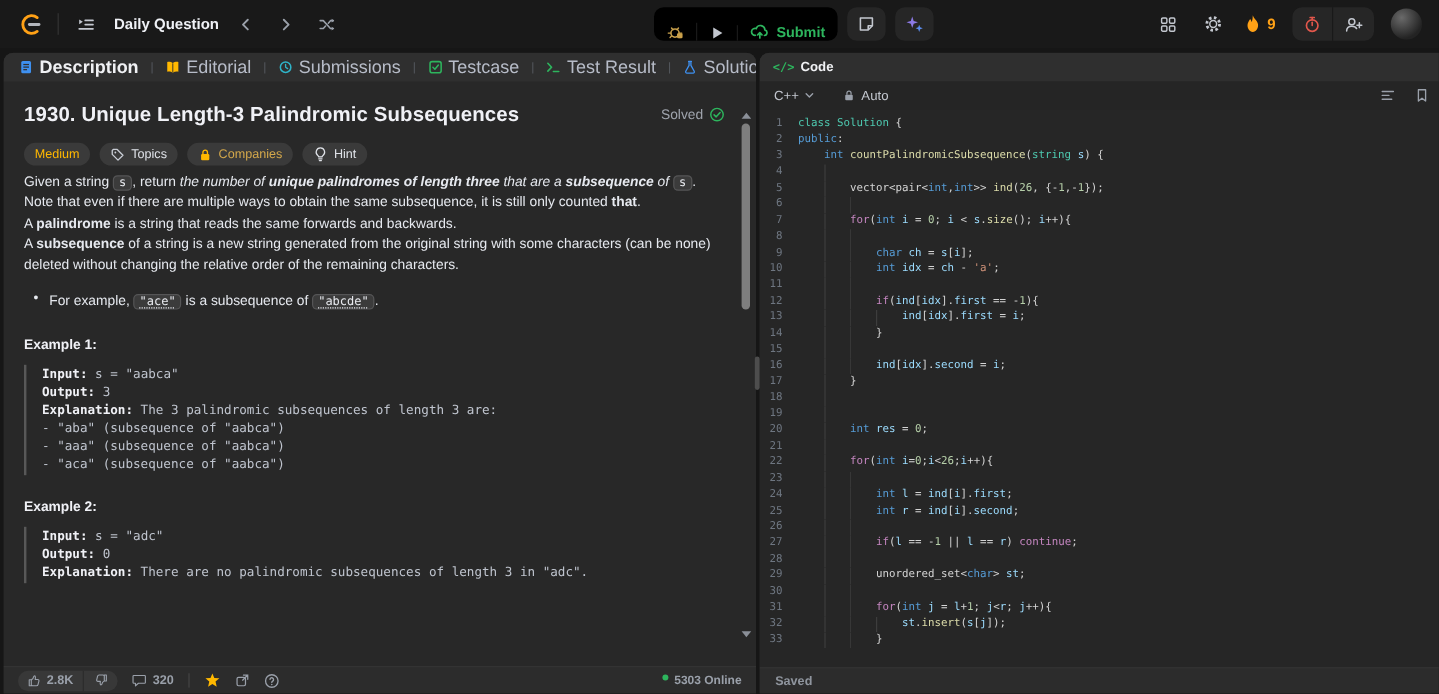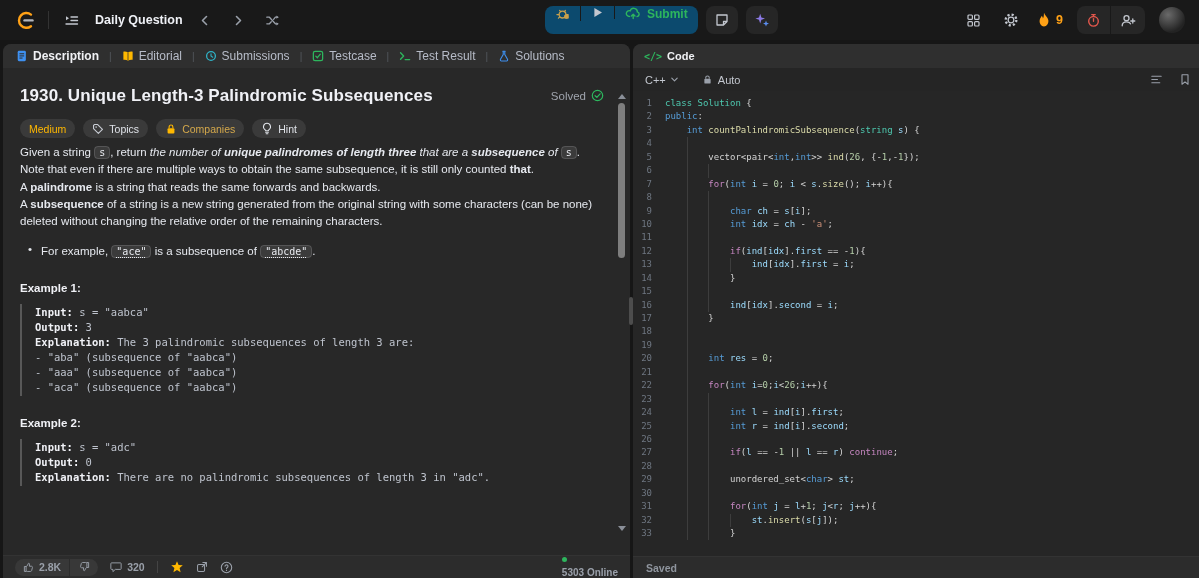--- a/index.html
+++ b/index.html
@@ -7,42 +7,42 @@
     font-family:"Liberation Sans", sans-serif; -webkit-font-smoothing:antialiased; }
   svg { display:block; }
 
   
   .topbar { height:40px; background:#191919; display:flex; align-items:center; padding:0 14px; position:relative; }
   .tb-left { display:flex; align-items:center; gap:10px; flex:1; }
   .tb-divider { width:1px; height:18px; background:#333; }
   .nav-label { color:#eff1f6; font-size:12.5px; font-weight:700; margin-left:2px; }
   .tb-iconbtn { display:flex; align-items:center; justify-content:center; width:24px; height:24px; border-radius:5px; cursor:pointer; }
   .tb-center { display:flex; align-items:center; gap:8px; position:absolute; left:545px; }
-  .btn-group { display:flex; align-items:flex-start; background:#0c4a6e; border-radius:8px; overflow:hidden; height:28px; }
+  .btn-group { display:flex; align-items:flex-end; background:#000000; border-radius:8px; overflow:hidden; height:28px; }
   .btn-group > div { display:flex; align-items:center; padding:0 10px; cursor:pointer; border-right:1px solid #191919; }
   .btn-group > div:last-child { border-right:none; }
   .submit-label { color:#2db55d; font-size:12px; font-weight:700; margin-left:6px; }
   .sq-btn { width:32px; height:28px; background:#262626; border-radius:8px; display:flex; align-items:center; justify-content:center; cursor:pointer; }
   .tb-right { display:flex; align-items:center; gap:14px; margin-left:auto; }
   .streak { display:flex; align-items:center; gap:5px; cursor:pointer; }
   .streak-count { color:#ffa116; font-size:12.5px; font-weight:700; }
   .pill-group { display:flex; align-items:center; background:#262626; border-radius:8px; height:28px; }
   .pill-group > div { padding:0 9px; display:flex; align-items:center; height:100%; cursor:pointer; }
   .pill-group > div:first-child { border-right:1px solid #191919; }
   .avatar { width:26px; height:26px; border-radius:50%; background:radial-gradient(circle at 35% 30%, #6a6a6a, #232323 70%); cursor:pointer; }
 
   
   .main { position:absolute; top:44px; left:3px; right:0; bottom:0; display:flex; gap:3px; }
   .resize-handle { position:absolute; left:626px; top:50%; margin-top:-14px; width:4px; height:28px; background:#4d4d4d; border-radius:2px; z-index:5; }
 
   
   .left-panel { flex:0 0 627px; background:#282828; border-radius:8px 8px 0 0; display:flex; flex-direction:column; overflow:hidden; position:relative; }
   .tabbar { height:24px; background:#2f2f2f; display:flex; align-items:center; padding:0 10px; flex:none; gap:7px; }
   .tab { display:flex; align-items:center; gap:5px; padding:0 3px; cursor:pointer; }
-  .tab-label { font-size:12px; color:#b7bcc8; white-space:nowrap; }
+  .tab-label { font-size:15px; color:#b7bcc8; white-space:nowrap; }
   .tab.active .tab-label { color:#f0f1f4; font-weight:700; }
   .tab-sep { color:#55595f; font-size:10px; }
   .lp-content { flex:1; overflow:hidden; padding:18px 26px 6px 17px; position:relative; }
   .title-row { display:flex; justify-content:space-between; align-items:flex-start; }
   .page-title { color:#f0f1f6; font-size:17px; font-weight:700; letter-spacing:.1px; }
   .solved { display:flex; align-items:center; gap:5px; margin-top:3px; }
   .solved-label { color:#9fa4ad; font-size:11.5px; }
   .badge-row { display:flex; align-items:center; gap:8px; margin-top:13px; }
   .badge { display:flex; align-items:center; gap:5px; background:#3a3a3a; border-radius:10px; height:19px; padding:0 9px; font-size:10.5px; color:#dfe2e8; cursor:pointer; }
   .badge.medium { color:#ffb800; }
@@ -65,21 +65,21 @@
   .lp-scroll .arrow-down { position:absolute; bottom:0; left:1px; width:0; height:0; border-left:4px solid transparent; border-right:4px solid transparent; border-top:5px solid #8a8f98; }
   .lp-scroll .thumb { position:absolute; top:9px; left:1px; width:7px; height:155px; border-radius:4px; background:#9b9b9b; opacity:.75; }
   
   .lp-footer { height:23px; flex:none; background:#2c2c2c; border-top:1px solid #333; display:flex; align-items:center; padding:0 12px; gap:12px; }
   .vote-group { display:flex; align-items:center; background:#383838; border-radius:11px; height:17px; overflow:hidden;text-align:right; }
   .vote-group > div { display:flex; align-items:center; gap:4px; padding:0 8px; height:100%; cursor:pointer; }
   .vote-group > div:first-child { border-right:1px solid #2c2c2c; }
   .footer-count { color:#9aa0aa; font-size:10.5px; font-weight:700; }
   .footer-item { display:flex; align-items:center; gap:5px; cursor:pointer; }
   .footer-sep { width:1px; height:12px; background:#444; }
-  .online { margin-left:auto; display:flex; align-items:flex-start; gap:5px;flex-direction:column; }
+  .online { margin-left:auto; display:flex; align-items:flex-start; gap:5px; }
   .online-dot { width:5px; height:5px; border-radius:50%; background:#2db55d; }
   .online-label { color:#9aa0aa; font-size:10px; font-weight:700; }
 
   
   .right-panel { flex:1; background:#282828; border-radius:8px 0 0 0; display:flex; flex-direction:column; overflow:hidden; }
   .rp-header { height:24px; background:#2f2f2f; display:flex; align-items:center; padding:0 11px; gap:5px; flex:none; }
   .code-glyph { color:#2db55d; font-family:"DejaVu Sans Mono", monospace; font-size:10px; font-weight:700; }
   .rp-header-label { color:#f0f1f4; font-size:11px; font-weight:700; }
   .rp-toolbar { height:23px; background:#252525; display:flex; align-items:center; padding:0 12px; gap:5px; flex:none; }
   .lang { color:#c3c7cf; font-size:11px; cursor:pointer; display:flex; align-items:center; gap:4px; }

